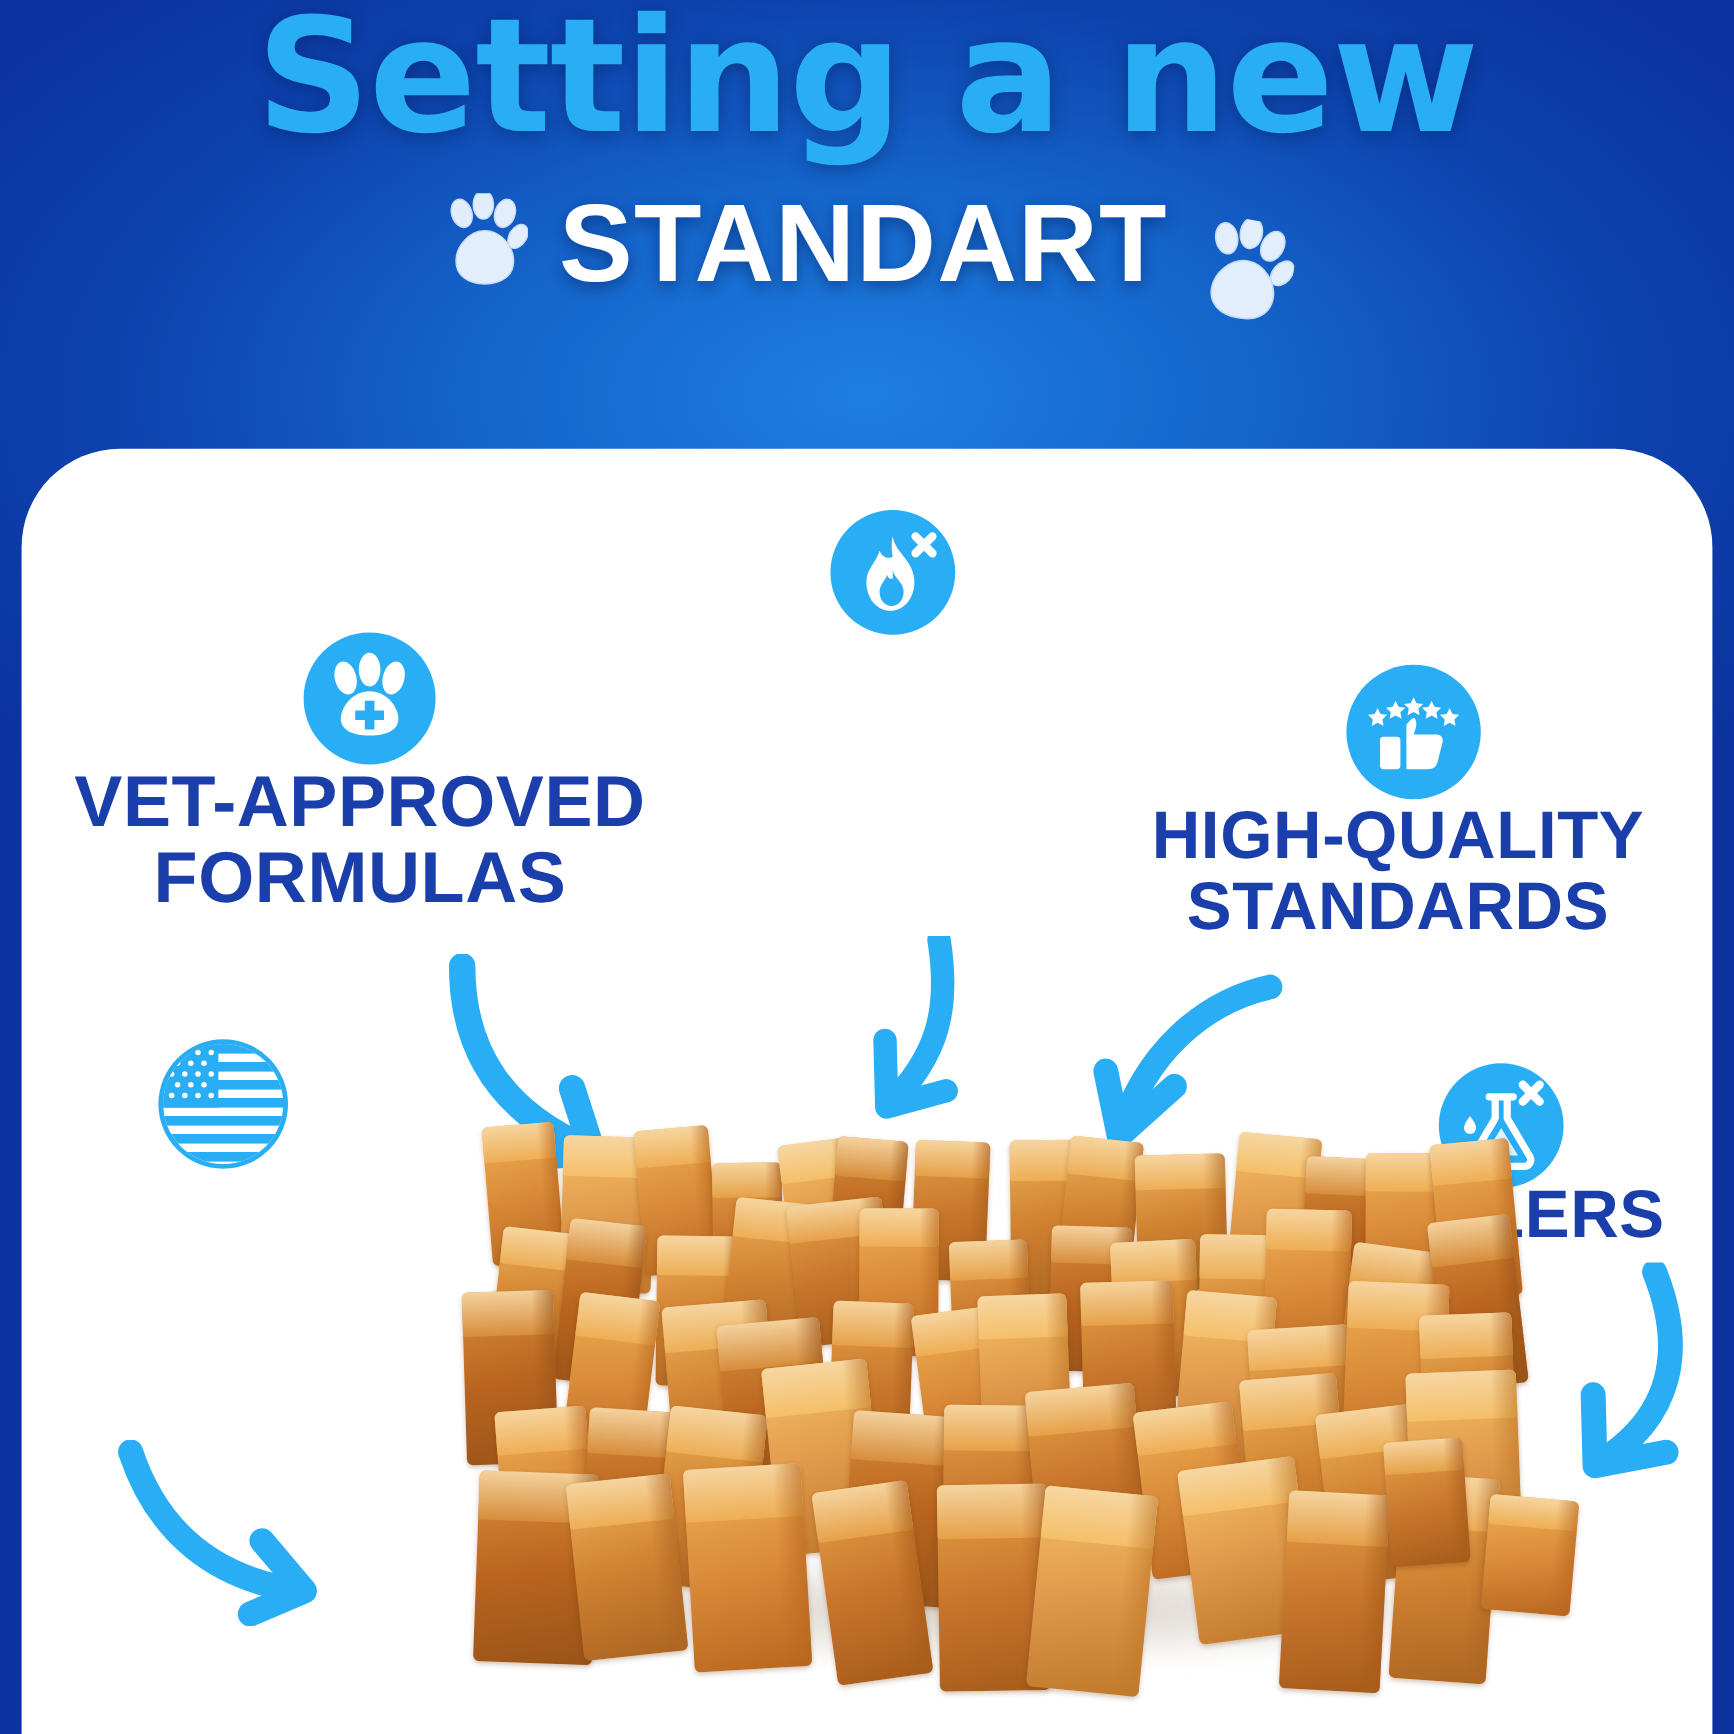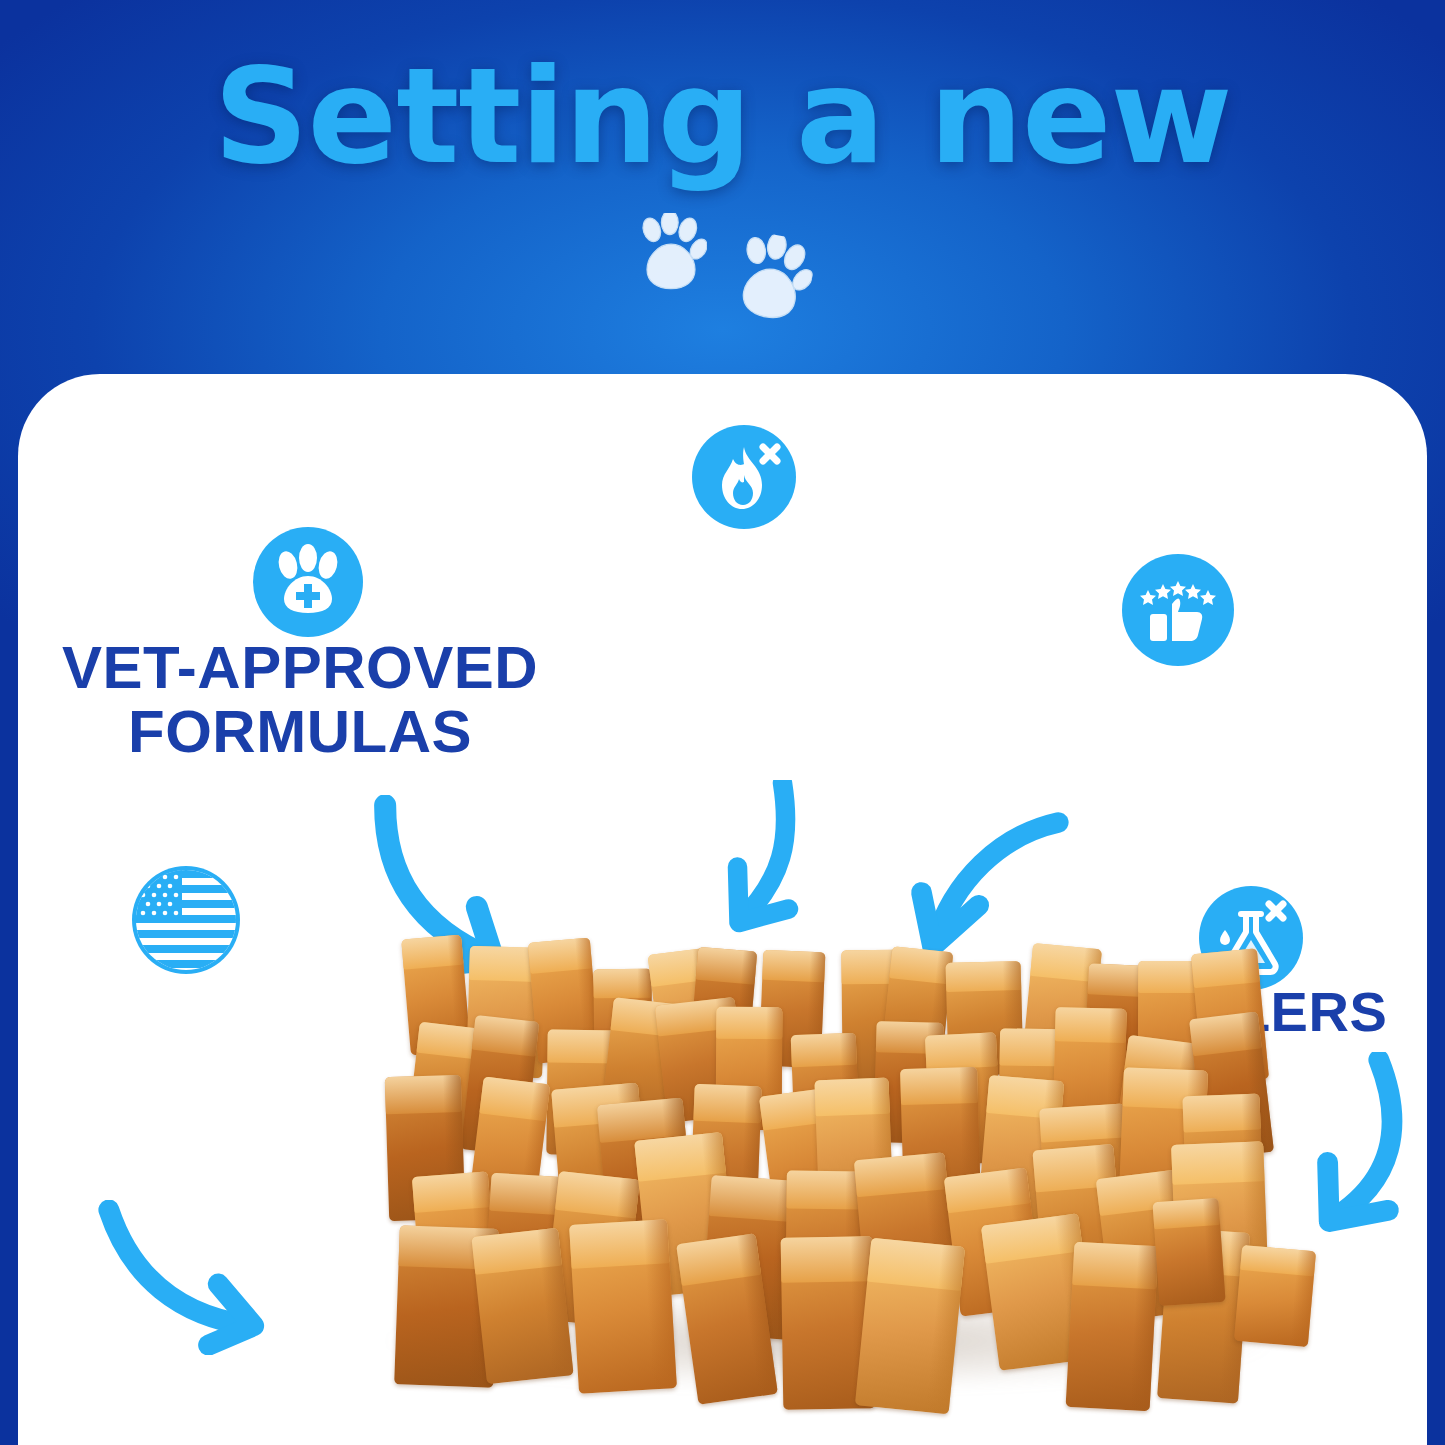--- a/index.html
+++ b/index.html
@@ -18,21 +18,20 @@
       linear-gradient(180deg,#0a2f9c 0%,#0f52bd 60%,#1872d6 100%);
   }
 
   
   .header{
     position:absolute;left:0;top:0;width:1445px;height:400px;
     text-align:center;
   }
   .headline{
     margin:0;
-    padding-top:52px;
     font-size:132px;
     line-height:0.98;
     font-weight:bold;
     letter-spacing:-1px;
     color:#29aef5;
     text-shadow:0 3px 14px rgba(0,30,90,.45);
     font-family:"DejaVu Sans", sans-serif;
   }
   .subline-row{
     position:relative;
@@ -140,20 +139,21 @@
       <svg class="paw-left" viewBox="0 0 60 70">
         <g fill="#eef6ff" stroke="#cfe4f7" stroke-width="1">
           <ellipse cx="14" cy="14" rx="7" ry="10" transform="rotate(-18 14 14)"></ellipse>
           <ellipse cx="29" cy="8" rx="7" ry="10"></ellipse>
           <ellipse cx="44" cy="14" rx="7" ry="10" transform="rotate(18 44 14)"></ellipse>
           <ellipse cx="53" cy="30" rx="6" ry="9" transform="rotate(32 53 30)"></ellipse>
           <path d="M30 26c11 0 20 11 20 21 0 10-8 16-20 16S10 57 10 47c0-10 9-21 20-21z"></path>
         </g>
       </svg>
 
+      <div class="subline">STANDART</div>
 
       <svg class="paw-right" viewBox="0 0 60 70">
         <g fill="#eef6ff" stroke="#cfe4f7" stroke-width="1">
           <ellipse cx="14" cy="14" rx="7" ry="10" transform="rotate(-18 14 14)"></ellipse>
           <ellipse cx="29" cy="8" rx="7" ry="10"></ellipse>
           <ellipse cx="44" cy="14" rx="7" ry="10" transform="rotate(18 44 14)"></ellipse>
           <ellipse cx="53" cy="30" rx="6" ry="9" transform="rotate(32 53 30)"></ellipse>
           <path d="M30 26c11 0 20 11 20 21 0 10-8 16-20 16S10 57 10 47c0-10 9-21 20-21z"></path>
         </g>
       </svg>
@@ -470,20 +470,22 @@
         <path d="M50 21l2.4 5 5.6.7-4 3.8 1 5.5-5-2.7-5 2.7 1-5.5-4-3.8 5.6-.7z"></path>
         <path d="M65 24l2.4 5 5.6.7-4 3.8 1 5.5-5-2.7-5 2.7 1-5.5-4-3.8 5.6-.7z"></path>
         <path d="M80 30l2.4 5 5.6.7-4 3.8 1 5.5-5-2.7-5 2.7 1-5.5-4-3.8 5.6-.7z"></path>
       </g>
       <g fill="#ffffff">
         <path d="M44 44c4-5 7-8 8-3 1 4-1 8-2 11h19c4 0 6 3 5 7l-4 16c-1 4-4 6-8 6H44z"></path>
         <rect x="22" y="54" width="17" height="27" rx="3"></rect>
       </g>
     </svg>
   </div>
+  <div class="feat-label" id="label-quality">HIGH-QUALITY
+STANDARDS</div>
 
   <div class="icon-circle" id="icon-usa">
     <svg viewBox="0 0 100 100" width="100" height="100">
       <defs>
         <clipPath id="usaclip">
             <circle cx="50" cy="50" r="50"></circle>
           </clipPath>
       </defs>
       <g clip-path="url(#usaclip)">
         <rect x="0" y="0" width="100" height="100" fill="#ffffff"></rect>

